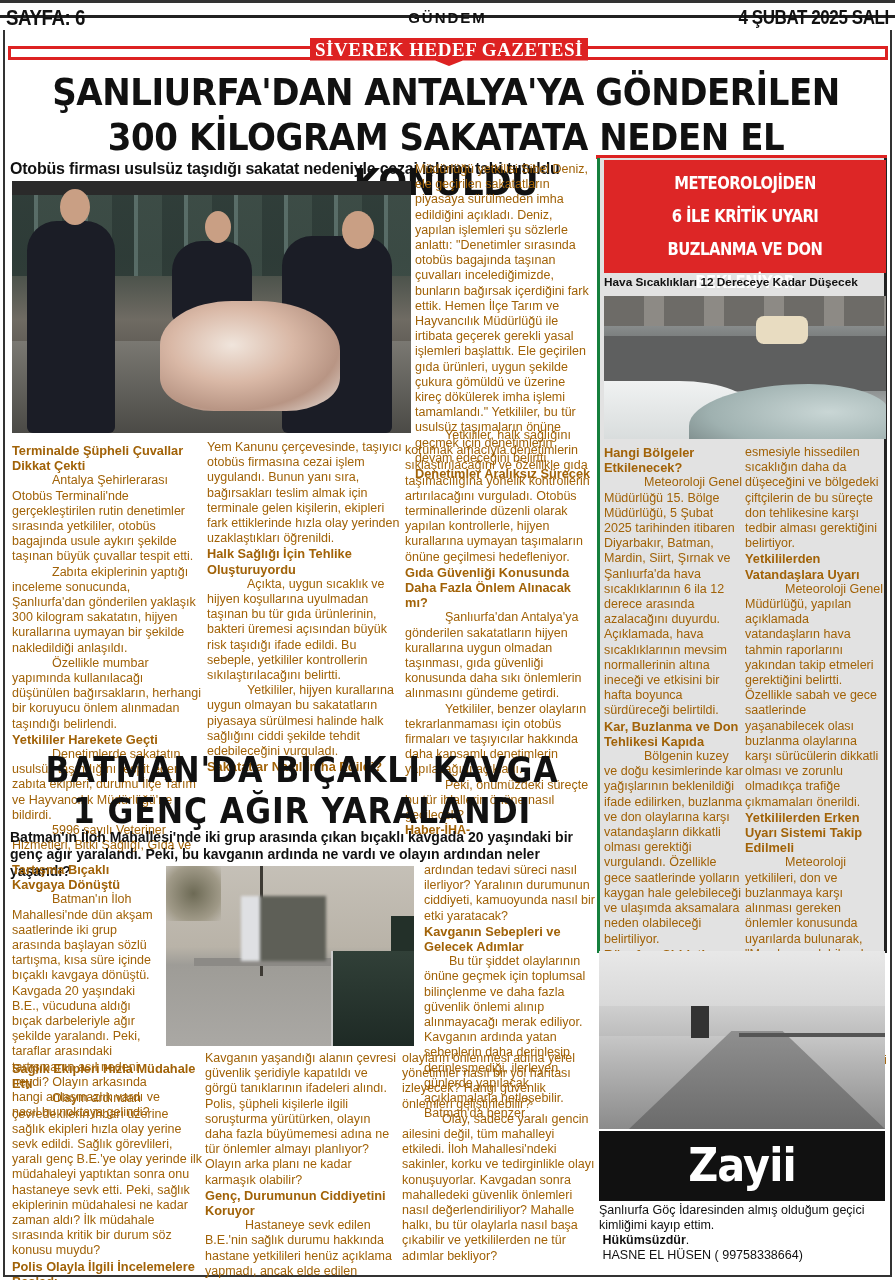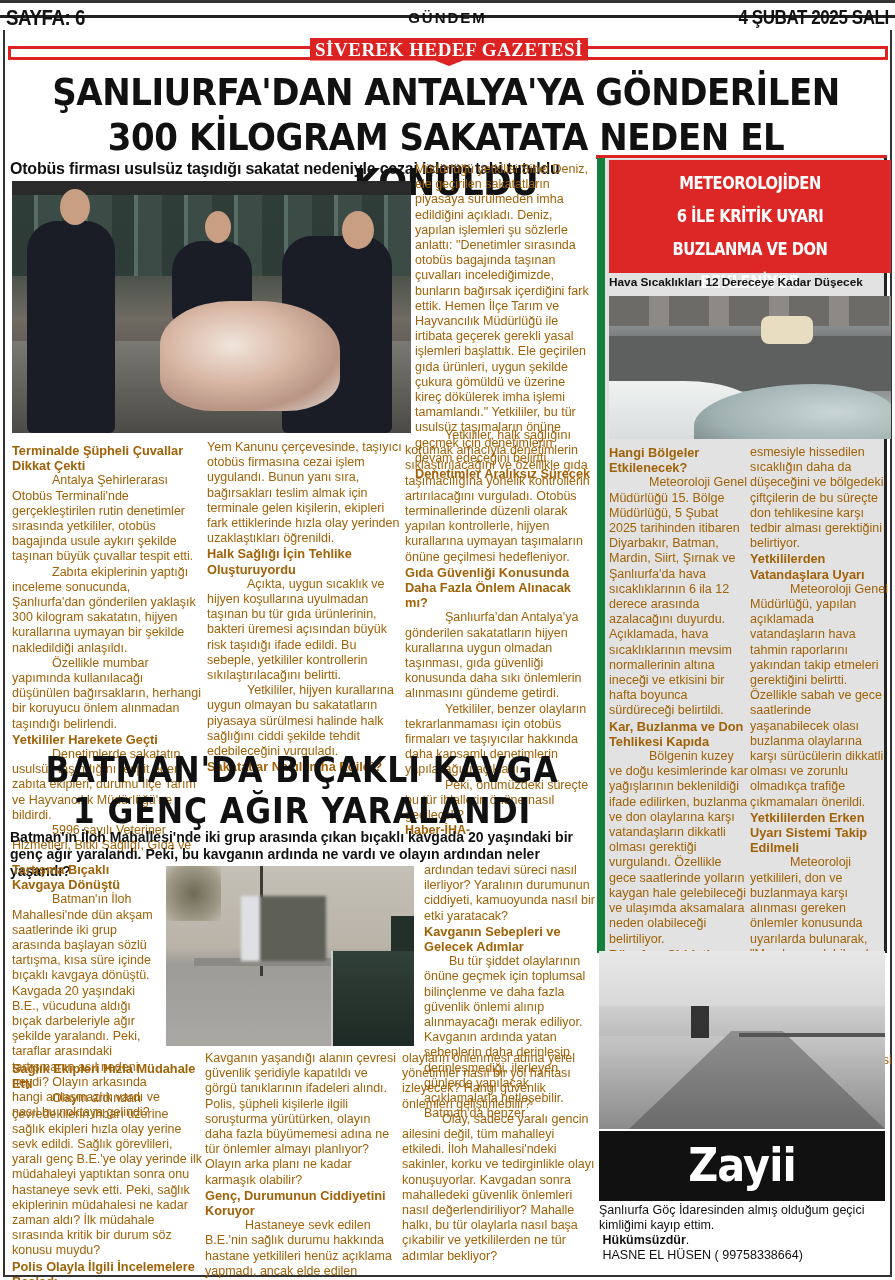--- a/index.html
+++ b/index.html
@@ -38,21 +38,21 @@
   .col p { margin: 0; }
   .col .h { font-weight: bold; font-size: 12.8px; }
   .col .ind { text-indent: 40px; }
   .col .sig { font-weight: bold; }
 
   .c1 { left: 12px; top: 443px; width: 192px; }
   .c2 { left: 207px; top: 440px; width: 198px; }
   .c3a { left: 415px; top: 162px; width: 178px; }
   .c3b { left: 405px; top: 428px; width: 192px; }
 
-  .weather { position: absolute; left: 597px; top: 158px; width: 290px; height: 795px; background: #e2e2e2; border-left: 8px solid #15803d; border-right: 3px solid #222; }
+  .weather { position: absolute; left: 597px; top: 158px; width: 290px; height: 795px; background: #e2e2e2; border-left: 3px solid #15803d; border-right: 3px solid #222; }
   .weather .redbox { position: absolute; left: 4px; top: 2px; width: 282px; height: 113px; background: #dd2626; color: #fff; text-align: center; font-family: "DejaVu Sans", sans-serif; font-weight: bold; font-size: 18px; line-height: 33px; padding-top: 6px; transform: none; letter-spacing: -0.6px; }
   .weather .redbox span { display: block; transform: scaleX(0.82); }
   .weather .cap { position: absolute; left: 4px; top: 117px; font-weight: bold; font-size: 11.8px; }
   .photo2 { left: 4px; top: 138px; width: 282px; height: 143px; background: linear-gradient(180deg, #a5a9a8 0%, #8a8e8e 20%, #5f6160 45%, #8b8f8f 65%, #d9dfdf 100%); }
   .photo2 .bld { position: absolute; left: 0; top: 0; width: 100%; height: 30px; background: repeating-linear-gradient(90deg, #6d6b67 0 40px, #8d8a85 40px 60px); }
   .photo2 .road { position: absolute; left: 0; top: 40px; width: 100%; height: 55px; background: #5e5f5f; }
   .photo2 .car { position: absolute; left: 85px; top: 88px; width: 200px; height: 70px; background: radial-gradient(ellipse at 70% 40%, #c9d6d5, #9fb1b0 60%, #6f7c7c); border-radius: 60% 40% 0 0; }
   .photo2 .hood { position: absolute; left: 0; top: 85px; width: 150px; height: 60px; background: linear-gradient(180deg, #f0f2f2, #d8dcdc); border-radius: 0 50% 0 0; }
   .photo2 .taxi { position: absolute; left: 152px; top: 20px; width: 52px; height: 28px; background: #e8dcc1; border-radius: 8px; }
 

